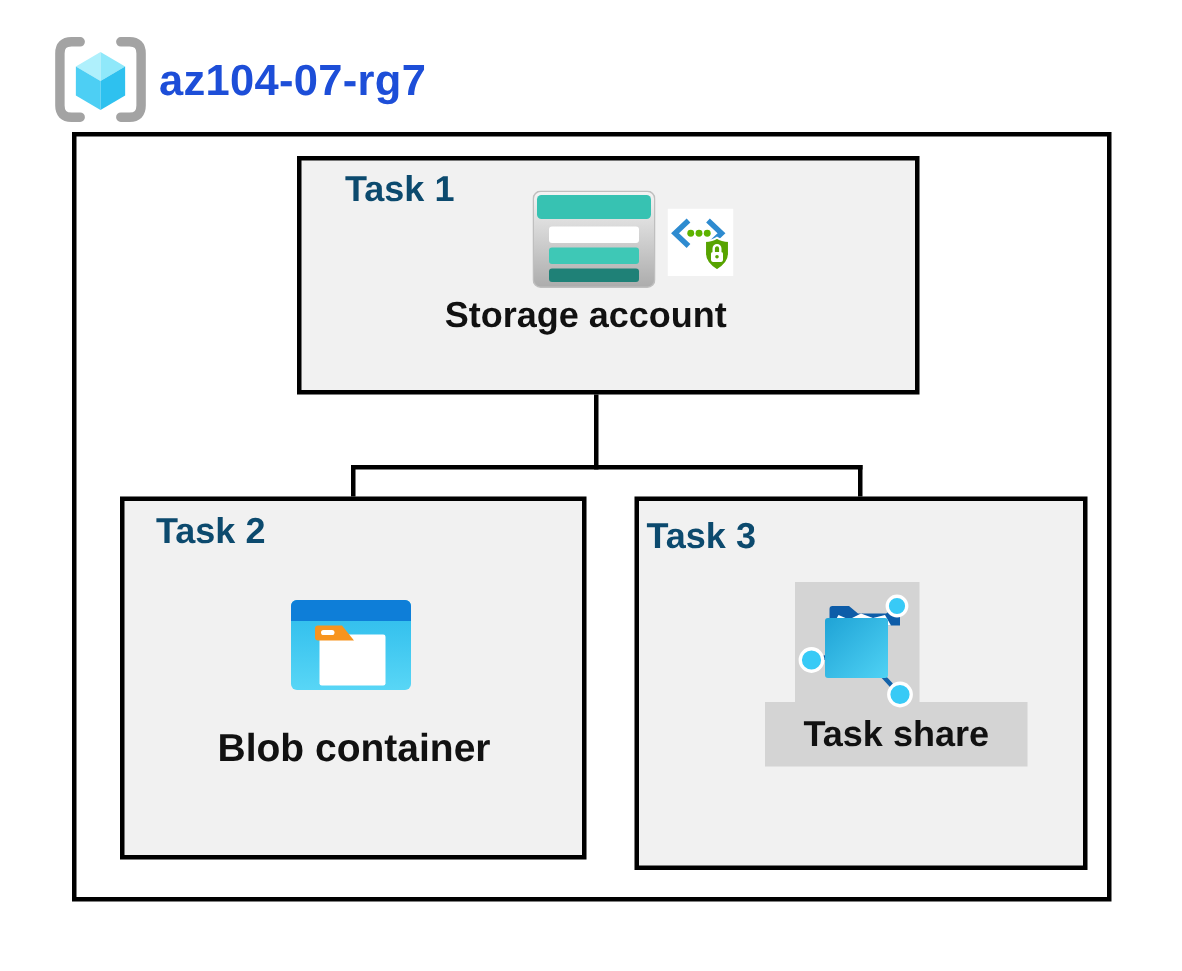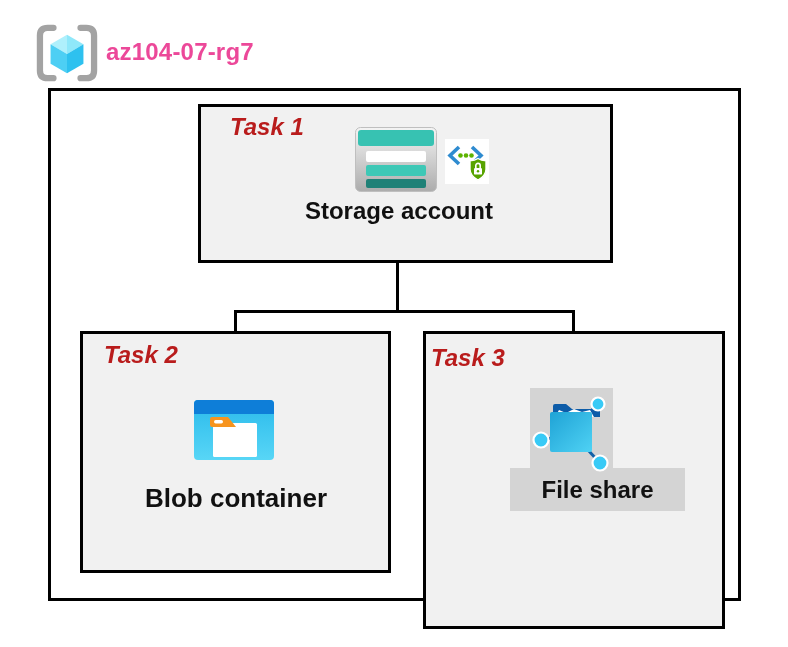--- a/index.html
+++ b/index.html
@@ -3,48 +3,47 @@
 <meta charset="utf-8">
 <style>
   html,body{margin:0;padding:0;background:#fff;}
   #canvas{
     position:relative;width:788px;height:647px;background:#ffffff;
     font-family:"Liberation Sans", sans-serif;overflow:hidden;
   }
   .abs{position:absolute;}
   
   .rg-title{
-    left:106px;top:38px;font-size:24px;font-weight:700;color:#ec4899;
+    left:106px;top:38px;font-size:29px;font-weight:700;color:#1d4ed8;
     letter-spacing:0.2px;
   }
   
   .outer-box{
     left:48px;top:88px;width:693px;height:513px;
     border:3px solid #000;background:#ffffff;box-sizing:border-box;
   }
   
   .task-box{
     border:3px solid #000;background:#F1F1F1;box-sizing:border-box;
   }
   .task1{left:198px;top:104px;width:415px;height:159px;}
   .task2{left:80px;top:331px;width:311px;height:242px;}
-  .task3{left:423px;top:331px;width:302px;height:298px;}
+  .task3{left:423px;top:331px;width:302px;height:249px;}
   .task-label{
-    position:absolute;font-size:24px;font-weight:700;color:#b91c1c;
+    position:absolute;font-size:24px;font-weight:700;color:#0c4a6e;
     white-space:nowrap;
-    font-style:italic;
   }
   .task1 .task-label{left:29px;top:6px;}
   .task2 .task-label{left:21px;top:7px;}
   .task3 .task-label{left:5px;top:10px;}
   
   .caption{
     text-align:center;font-weight:700;color:#111;white-space:nowrap;
   }
-  .cap-storage{left:288px;top:197px;width:205px;font-size:24px;text-align:right;}
+  .cap-storage{left:288px;top:197px;width:205px;font-size:24px;}
   .cap-blob{left:136px;top:483px;width:200px;font-size:26px;}
   .cap-file{
     left:510px;top:468px;width:175px;height:43px;line-height:43px;
     background:#D4D4D4;font-size:24px;font-weight:700;color:#111;
     text-align:center;z-index:1;
   }
   
   .rg-icon{left:36px;top:24px;width:62px;height:58px;}
   .storage-icon{left:355px;top:127px;width:82px;height:65px;}
   .secure-icon{left:445px;top:139px;width:44px;height:45px;}
@@ -125,21 +124,21 @@
     <rect x="19" y="23" width="44" height="34" rx="1.5" fill="#FFFFFF"></rect>
     <path d="M18 17 h16 l8 10 h-24 a2 2 0 0 1 -2 -2 v-6 a2 2 0 0 1 2 -2 z" fill="#F7941E"></path>
     <rect x="20" y="20" width="9" height="3.4" rx="1.7" fill="#FFFFFF"></rect>
   </svg>
   <div class="abs caption cap-blob">Blob container</div>
 
   <div class="abs task-box task3">
     <div class="task-label">Task 3</div>
   </div>
   <div class="abs fileshare-backdrop"></div>
-  <div class="abs caption cap-file">File share</div>
+  <div class="abs caption cap-file">Task share</div>
   <svg class="abs fileshare-icon" viewBox="0 0 83 88" xmlns="http://www.w3.org/2000/svg">
     <defs>
       <linearGradient id="fs" x1="0" y1="0" x2="1" y2="1">
         <stop offset="0" stop-color="#1FA3D6"></stop>
           <stop offset="1" stop-color="#4FD2F4"></stop>
       </linearGradient>
     </defs>
 
     <line x1="60" y1="26" x2="67" y2="19" stroke="#1261A8" stroke-width="3"></line>
     <line x1="22" y1="52" x2="11" y2="54" stroke="#1261A8" stroke-width="3"></line>

